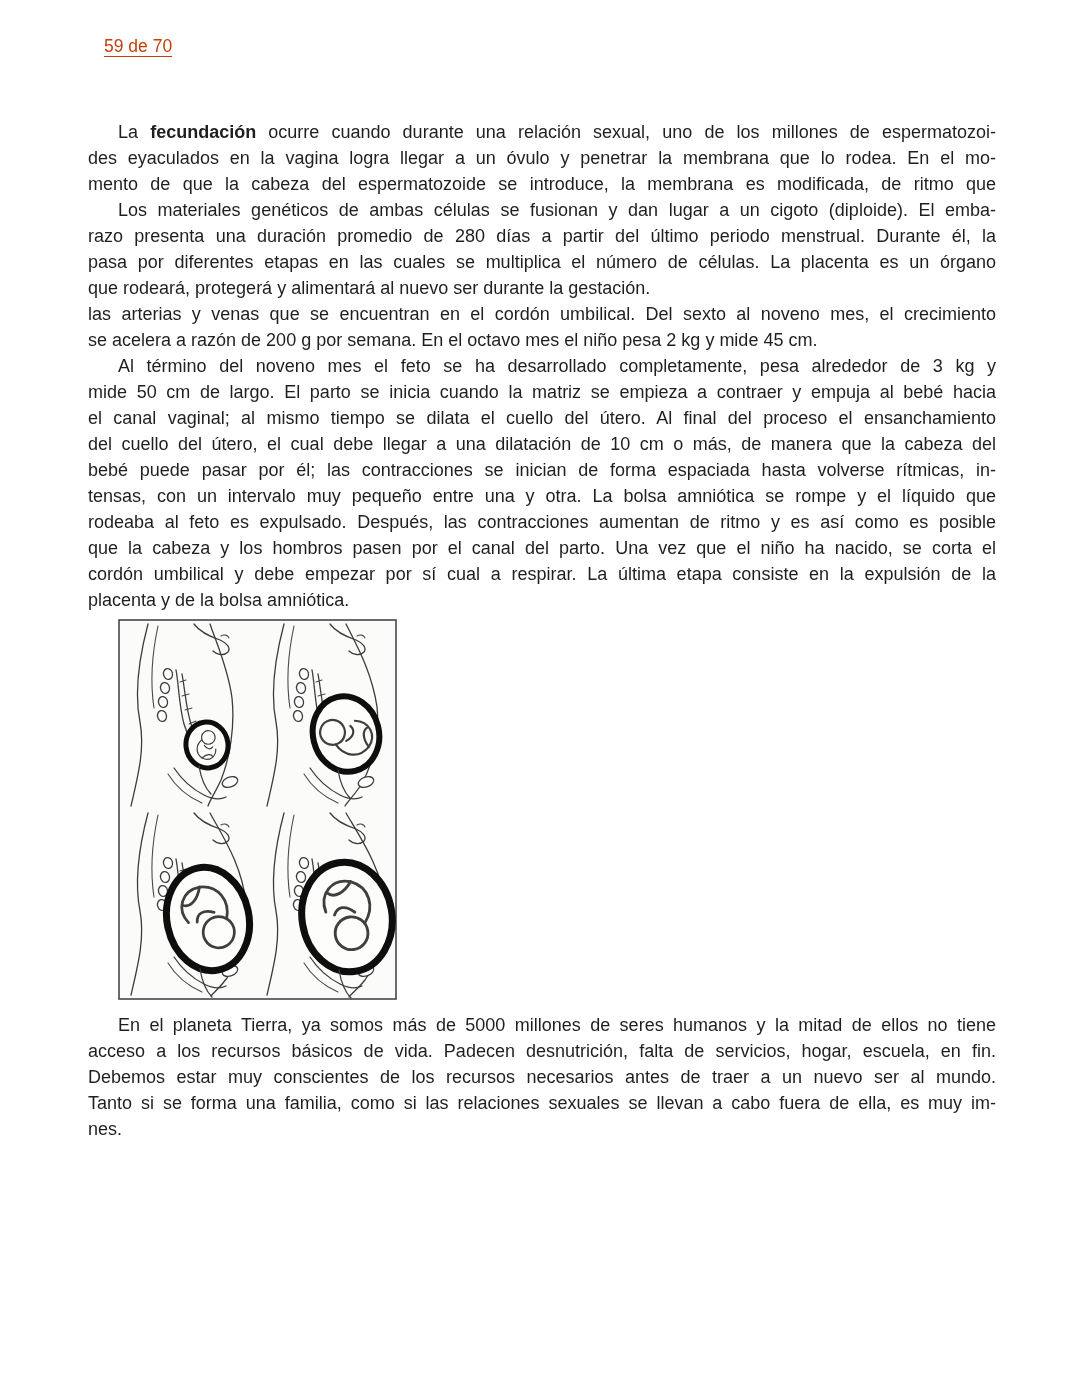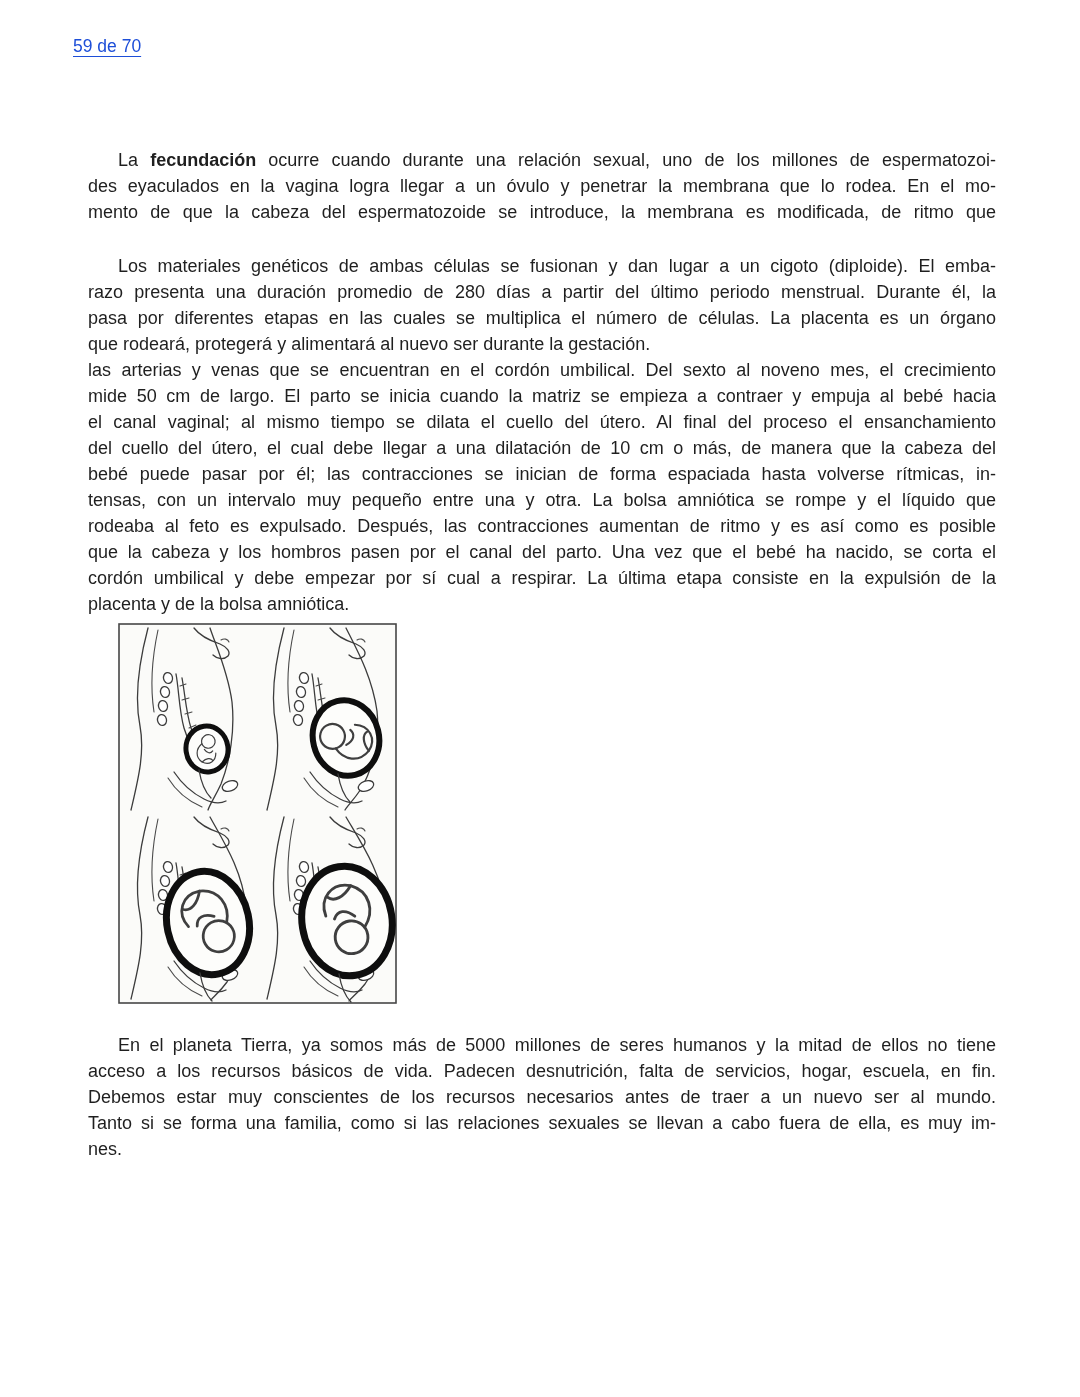--- a/index.html
+++ b/index.html
@@ -11,41 +11,41 @@
     -webkit-font-smoothing: antialiased;
   }
   .page {
     position: relative;
     width: 1080px; height: 1397px;
     background: #ffffff;
     overflow: hidden;
   }
   .page-number {
     position: absolute;
-    left: 73px; top: 36px;
+    left: 104px; top: 36px;
     font-size: 17.5px;
-    color: #1d4ed8;
+    color: #c2410c;
     text-decoration: underline;
     text-underline-offset: 4px;
   }
   .content {
     position: absolute;
     left: 88px; top: 119px;
     width: 908px;
     font-size: 18px;
     line-height: 26px;
   }
   .para { margin: 0; }
   .para .line { white-space: nowrap; }
   .para .line.jl {
     white-space: normal;
     text-align: justify;
     text-align-last: justify;
   }
-  .para .line.first { text-indent: 30px; margin-top: 28px; }
+  .para .line.first { text-indent: 30px; }
   .b { font-weight: bold; }
   figure.fig {
     margin: 6px 0 12px 30px;
     width: 279px; height: 381px;
     padding: 0;
   }
   figure.fig svg { display: block; }
   .frame { fill: #fbfbf9; stroke: #474747; stroke-width: 1.6; }
   .ln { fill: none; stroke: #3c3c3c; stroke-width: 1.3; stroke-linecap: round; stroke-linejoin: round; }
   .ln2 { fill: none; stroke: #4a4a4a; stroke-width: 1.1; stroke-linecap: round; }
@@ -68,29 +68,31 @@
           <div class="line jl"><span>mento de que la cabeza del espermatozoide se introduce, la membrana es modificada, de ritmo que</span></div>
         </div>
         <div class="para">
           <div class="line jl first"><span>Los materiales genéticos de ambas células se fusionan y dan lugar a un cigoto (diploide). El emba-</span></div>
           <div class="line jl"><span>razo presenta una duración promedio de 280 días a partir del último periodo menstrual. Durante él, la</span></div>
           <div class="line jl"><span>pasa por diferentes etapas en las cuales se multiplica el número de células. La placenta es un órgano</span></div>
           <div class="line"><span>que rodeará, protegerá y alimentará al nuevo ser durante la gestación.</span></div>
         </div>
         <div class="para">
           <div class="line jl"><span>las arterias y venas que se encuentran en el cordón umbilical. Del sexto al noveno mes, el crecimiento</span></div>
-        </div>
-        <div class="para">
+          <div class="line"><span>se acelera a razón de 200 g por semana. En el octavo mes el niño pesa 2 kg y mide 45 cm.</span></div>
+        </div>
+        <div class="para">
+          <div class="line jl first"><span>Al término del noveno mes el feto se ha desarrollado completamente, pesa alrededor de 3 kg y</span></div>
           <div class="line jl"><span>mide 50 cm de largo. El parto se inicia cuando la matriz se empieza a contraer y empuja al bebé hacia</span></div>
           <div class="line jl"><span>el canal vaginal; al mismo tiempo se dilata el cuello del útero. Al final del proceso el ensanchamiento</span></div>
           <div class="line jl"><span>del cuello del útero, el cual debe llegar a una dilatación de 10 cm o más, de manera que la cabeza del</span></div>
           <div class="line jl"><span>bebé puede pasar por él; las contracciones se inician de forma espaciada hasta volverse rítmicas, in-</span></div>
           <div class="line jl"><span>tensas, con un intervalo muy pequeño entre una y otra. La bolsa amniótica se rompe y el líquido que</span></div>
           <div class="line jl"><span>rodeaba al feto es expulsado. Después, las contracciones aumentan de ritmo y es así como es posible</span></div>
-          <div class="line jl"><span>que la cabeza y los hombros pasen por el canal del parto. Una vez que el bebé ha nacido, se corta el</span></div>
+          <div class="line jl"><span>que la cabeza y los hombros pasen por el canal del parto. Una vez que el niño ha nacido, se corta el</span></div>
           <div class="line jl"><span>cordón umbilical y debe empezar por sí cual a respirar. La última etapa consiste en la expulsión de la</span></div>
           <div class="line"><span>placenta y de la bolsa amniótica.</span></div>
         </div>
       </div>
 
     <figure class="fig" aria-label="Ilustración en cuatro paneles del crecimiento del feto dentro del útero durante el embarazo, vista lateral del cuerpo de la mujer">
       <svg id="fig-svg" width="279" height="381" viewBox="0 0 279 381">
           <rect x="1" y="1" width="277" height="379" class="frame"></rect>
           <g transform="translate(6,5)">
             <path class="ln" d="M24,0 C15,34 10,68 16,98 C21,125 14,152 7,182"></path>

